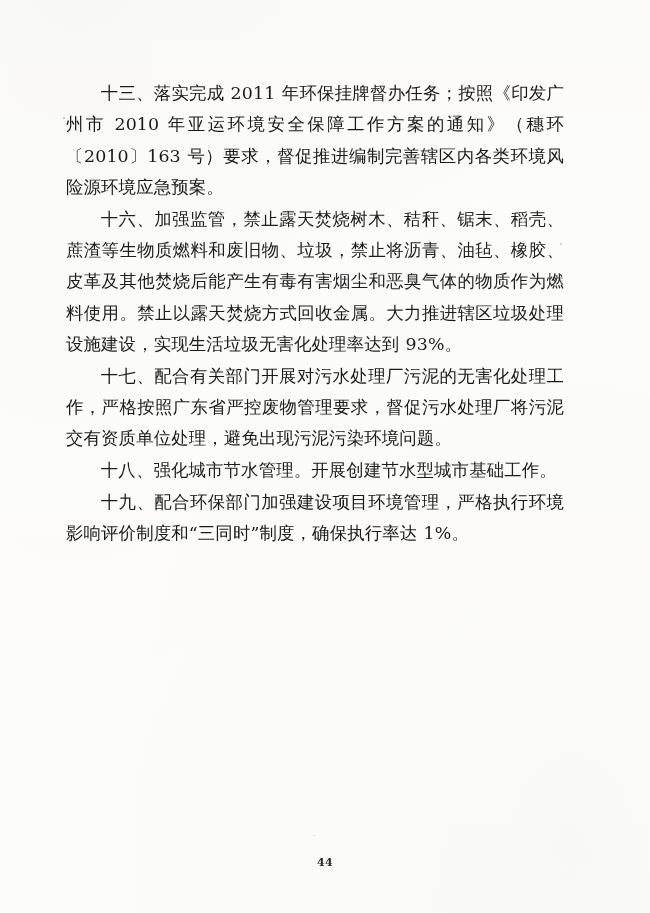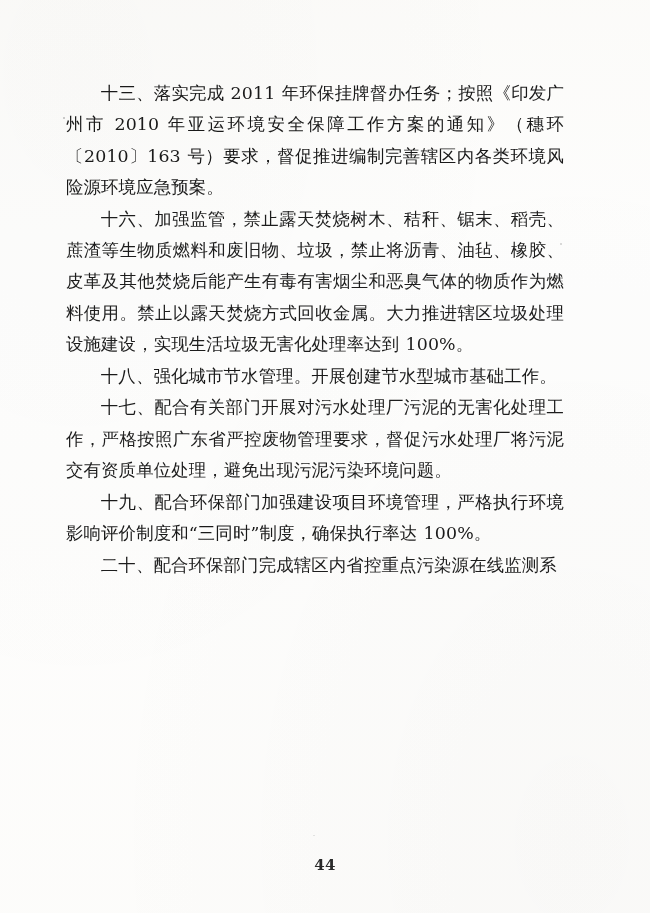--- a/index.html
+++ b/index.html
@@ -54,21 +54,21 @@
   .para:nth-of-type(odd)  { color: #191919; }
   .para:nth-of-type(even) { color: #1d1d1d; }
 
   .page-number {
     position: absolute;
     left: 0;
     right: 0;
     top: 856px;
     text-align: center;
     font-family: "DejaVu Serif", "Liberation Serif", serif;
-    font-size: 15px;
+    font-size: 11px;
     font-weight: bold;
     color: #2a2a2a;
     letter-spacing: 0.3px;
   }
 
   
   .speck {
     position: absolute;
     background: #b9b9b9;
     border-radius: 50%;
@@ -84,22 +84,21 @@
 
 <div class="page">
 
   <span class="speck s1"></span>
   <span class="speck s2"></span>
   <span class="speck s3"></span>
   <span class="speck s4"></span>
 
   <div class="text-body">
     <p class="para">十三、落实完成 2011 年环保挂牌督办任务；按照《印发广州市 2010 年亚运环境安全保障工作方案的通知》（穗环〔2010〕163 号）要求，督促推进编制完善辖区内各类环境风险源环境应急预案。</p>
-    <p class="para">十六、加强监管，禁止露天焚烧树木、秸秆、锯末、稻壳、蔗渣等生物质燃料和废旧物、垃圾，禁止将沥青、油毡、橡胶、皮革及其他焚烧后能产生有毒有害烟尘和恶臭气体的物质作为燃料使用。禁止以露天焚烧方式回收金属。大力推进辖区垃圾处理设施建设，实现生活垃圾无害化处理率达到 100%。</p>
+    <p class="para">十六、加强监管，禁止露天焚烧树木、秸秆、锯末、稻壳、蔗渣等生物质燃料和废旧物、垃圾，禁止将沥青、油毡、橡胶、皮革及其他焚烧后能产生有毒有害烟尘和恶臭气体的物质作为燃料使用。禁止以露天焚烧方式回收金属。大力推进辖区垃圾处理设施建设，实现生活垃圾无害化处理率达到 93%。</p>
+    <p class="para">十七、配合有关部门开展对污水处理厂污泥的无害化处理工作，严格按照广东省严控废物管理要求，督促污水处理厂将污泥交有资质单位处理，避免出现污泥污染环境问题。</p>
     <p class="para">十八、强化城市节水管理。开展创建节水型城市基础工作。</p>
-    <p class="para">十七、配合有关部门开展对污水处理厂污泥的无害化处理工作，严格按照广东省严控废物管理要求，督促污水处理厂将污泥交有资质单位处理，避免出现污泥污染环境问题。</p>
-    <p class="para">十九、配合环保部门加强建设项目环境管理，严格执行环境影响评价制度和“三同时”制度，确保执行率达 100%。</p>
-    <p class="para">二十、配合环保部门完成辖区内省控重点污染源在线监测系</p>
+    <p class="para">十九、配合环保部门加强建设项目环境管理，严格执行环境影响评价制度和“三同时”制度，确保执行率达 1%。</p>
   </div>
 
   <div class="page-number">44</div>
 
 </div>
 
 </body></html>

